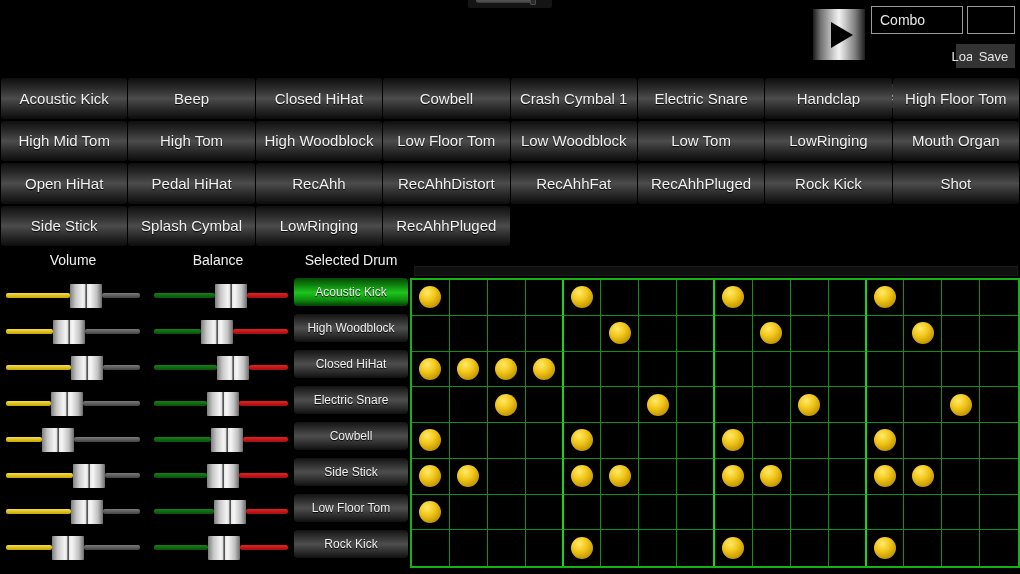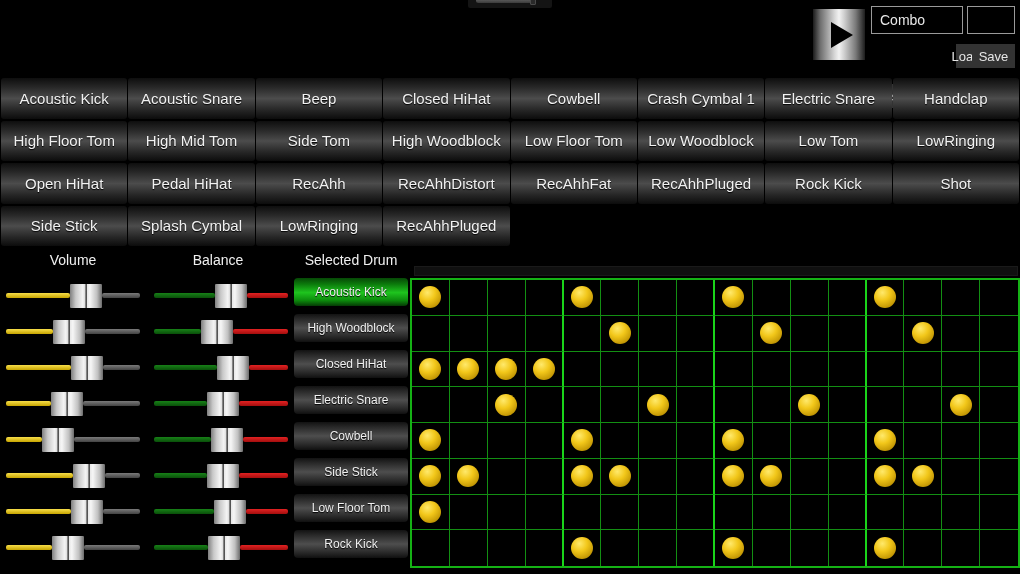--- a/index.html
+++ b/index.html
@@ -178,35 +178,35 @@
 
     <input class="text-field" id="extra-field" type="text" value="" style="">
 
     <div class="hdr-btn" id="btn-reset">Reset</div>
     <div class="hdr-btn" id="btn-load">Load</div>
     <div class="hdr-btn" id="btn-save">Save</div>
   </div>
 
   <div id="palette">
       <div class="palette-btn">Acoustic Kick</div>
-      <div class="palette-btn">Acoustic Snare</div>
       <div class="palette-btn">Beep</div>
       <div class="palette-btn">Closed HiHat</div>
       <div class="palette-btn">Cowbell</div>
       <div class="palette-btn">Crash Cymbal 1</div>
       <div class="palette-btn">Electric Snare</div>
       <div class="palette-btn">Handclap</div>
       <div class="palette-btn">High Floor Tom</div>
       <div class="palette-btn">High Mid Tom</div>
-      <div class="palette-btn">Side Tom</div>
+      <div class="palette-btn">High Tom</div>
       <div class="palette-btn">High Woodblock</div>
       <div class="palette-btn">Low Floor Tom</div>
       <div class="palette-btn">Low Woodblock</div>
       <div class="palette-btn">Low Tom</div>
       <div class="palette-btn">LowRinging</div>
+      <div class="palette-btn">Mouth Organ</div>
       <div class="palette-btn">Open HiHat</div>
       <div class="palette-btn">Pedal HiHat</div>
       <div class="palette-btn">RecAhh</div>
       <div class="palette-btn">RecAhhDistort</div>
       <div class="palette-btn">RecAhhFat</div>
       <div class="palette-btn">RecAhhPluged</div>
       <div class="palette-btn">Rock Kick</div>
       <div class="palette-btn">Shot</div>
       <div class="palette-btn">Side Stick</div>
       <div class="palette-btn">Splash Cymbal</div>

